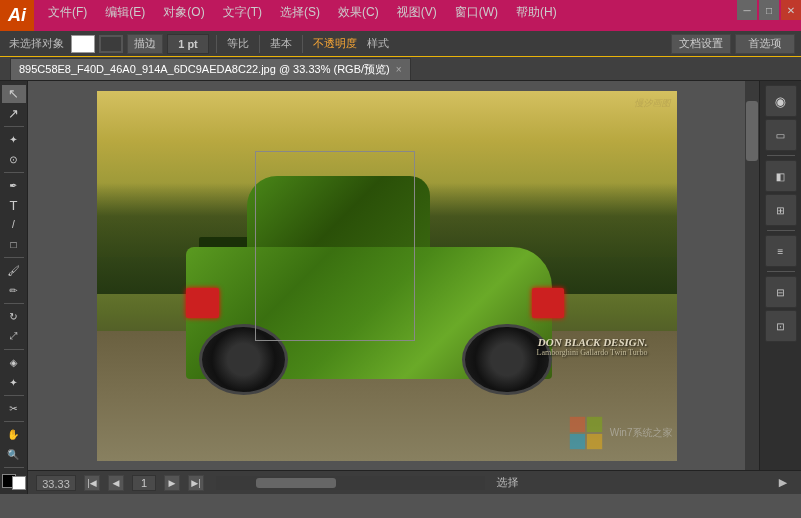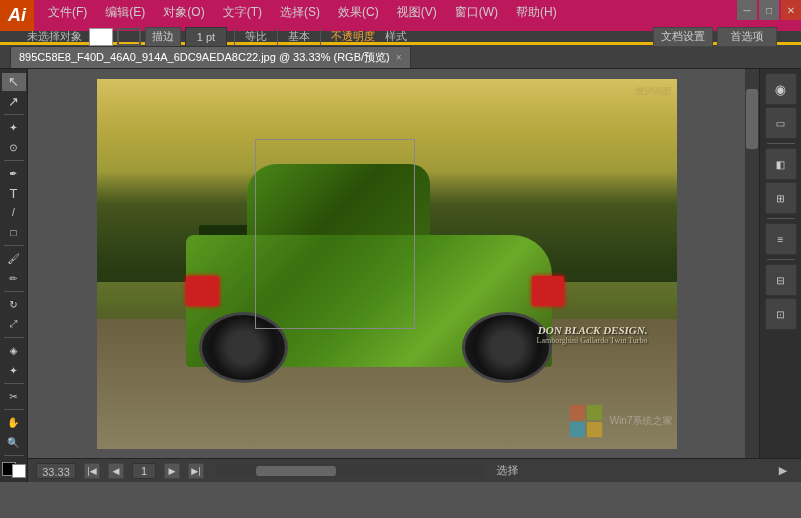--- a/index.html
+++ b/index.html
@@ -34,27 +34,27 @@
     #titlebar .win-controls {
       display: flex; gap: 2px;
     }
     #titlebar .win-btn {
       width: 20px; height: 20px; background: #666; border: none; color: #ccc; font-size: 10px; cursor: pointer; display: flex; align-items: center; justify-content: center;
     }
     #titlebar .win-btn.close { background: #c0392b; }
 
     
     #controlbar {
-      height: 14px;
+      height: 26px;
       background: #3c3c3c;
       display: flex;
       align-items: center;
-      padding: 0 24px;
+      padding: 0 6px;
       gap: 4px;
-      border-bottom: 3px solid #eab308;
+      border-bottom: 1px solid #eab308;
     }
     .ctrl-label { color: #bbb; font-size: 11px; padding: 0 3px; }
     .ctrl-btn {
       height: 20px; min-width: 24px; background: #555; border: 1px solid #444; color: #ccc; font-size: 11px; cursor: pointer; padding: 0 4px; display: flex; align-items: center; justify-content: center;
     }
     .ctrl-input {
       height: 20px; width: 36px; background: #4a4a4a; border: 1px solid #333; color: #ccc; font-size: 11px; text-align: center; padding: 0 2px;
     }
     .ctrl-sep { width: 1px; height: 18px; background: #555; margin: 0 3px; }
     .ctrl-link { color: #f4a435; font-size: 11px; padding: 0 3px; cursor: pointer; }
@@ -334,21 +334,21 @@
   </div>
 </div>
 
 <div id="controlbar">
   <span class="ctrl-label">未选择对象</span>
   <div class="ctrl-btn" style="width:18px;height:18px;background:#fff;border:1px solid #999;"></div>
   <div class="ctrl-btn" style="width:18px;height:18px;background:transparent;border:2px solid #555;"></div>
   <div class="ctrl-btn" style="width:36px;">
     <span>描边</span>
   </div>
-  <input class="ctrl-input" value="1 pt" style="width: 42px;">
+  <input class="ctrl-input" value="1 pt" style="width: 42px; font-weight: bold;">
   <div class="ctrl-sep"></div>
   <span class="ctrl-label">等比</span>
   <div class="ctrl-sep"></div>
   <span class="ctrl-label">基本</span>
   <div class="ctrl-sep"></div>
   <span class="ctrl-link">不透明度</span>
   <span class="ctrl-label">样式</span>
   <div style="flex:1"></div>
   <button class="ctrl-wide-btn">文档设置</button>
   <button class="ctrl-wide-btn">首选项</button>

